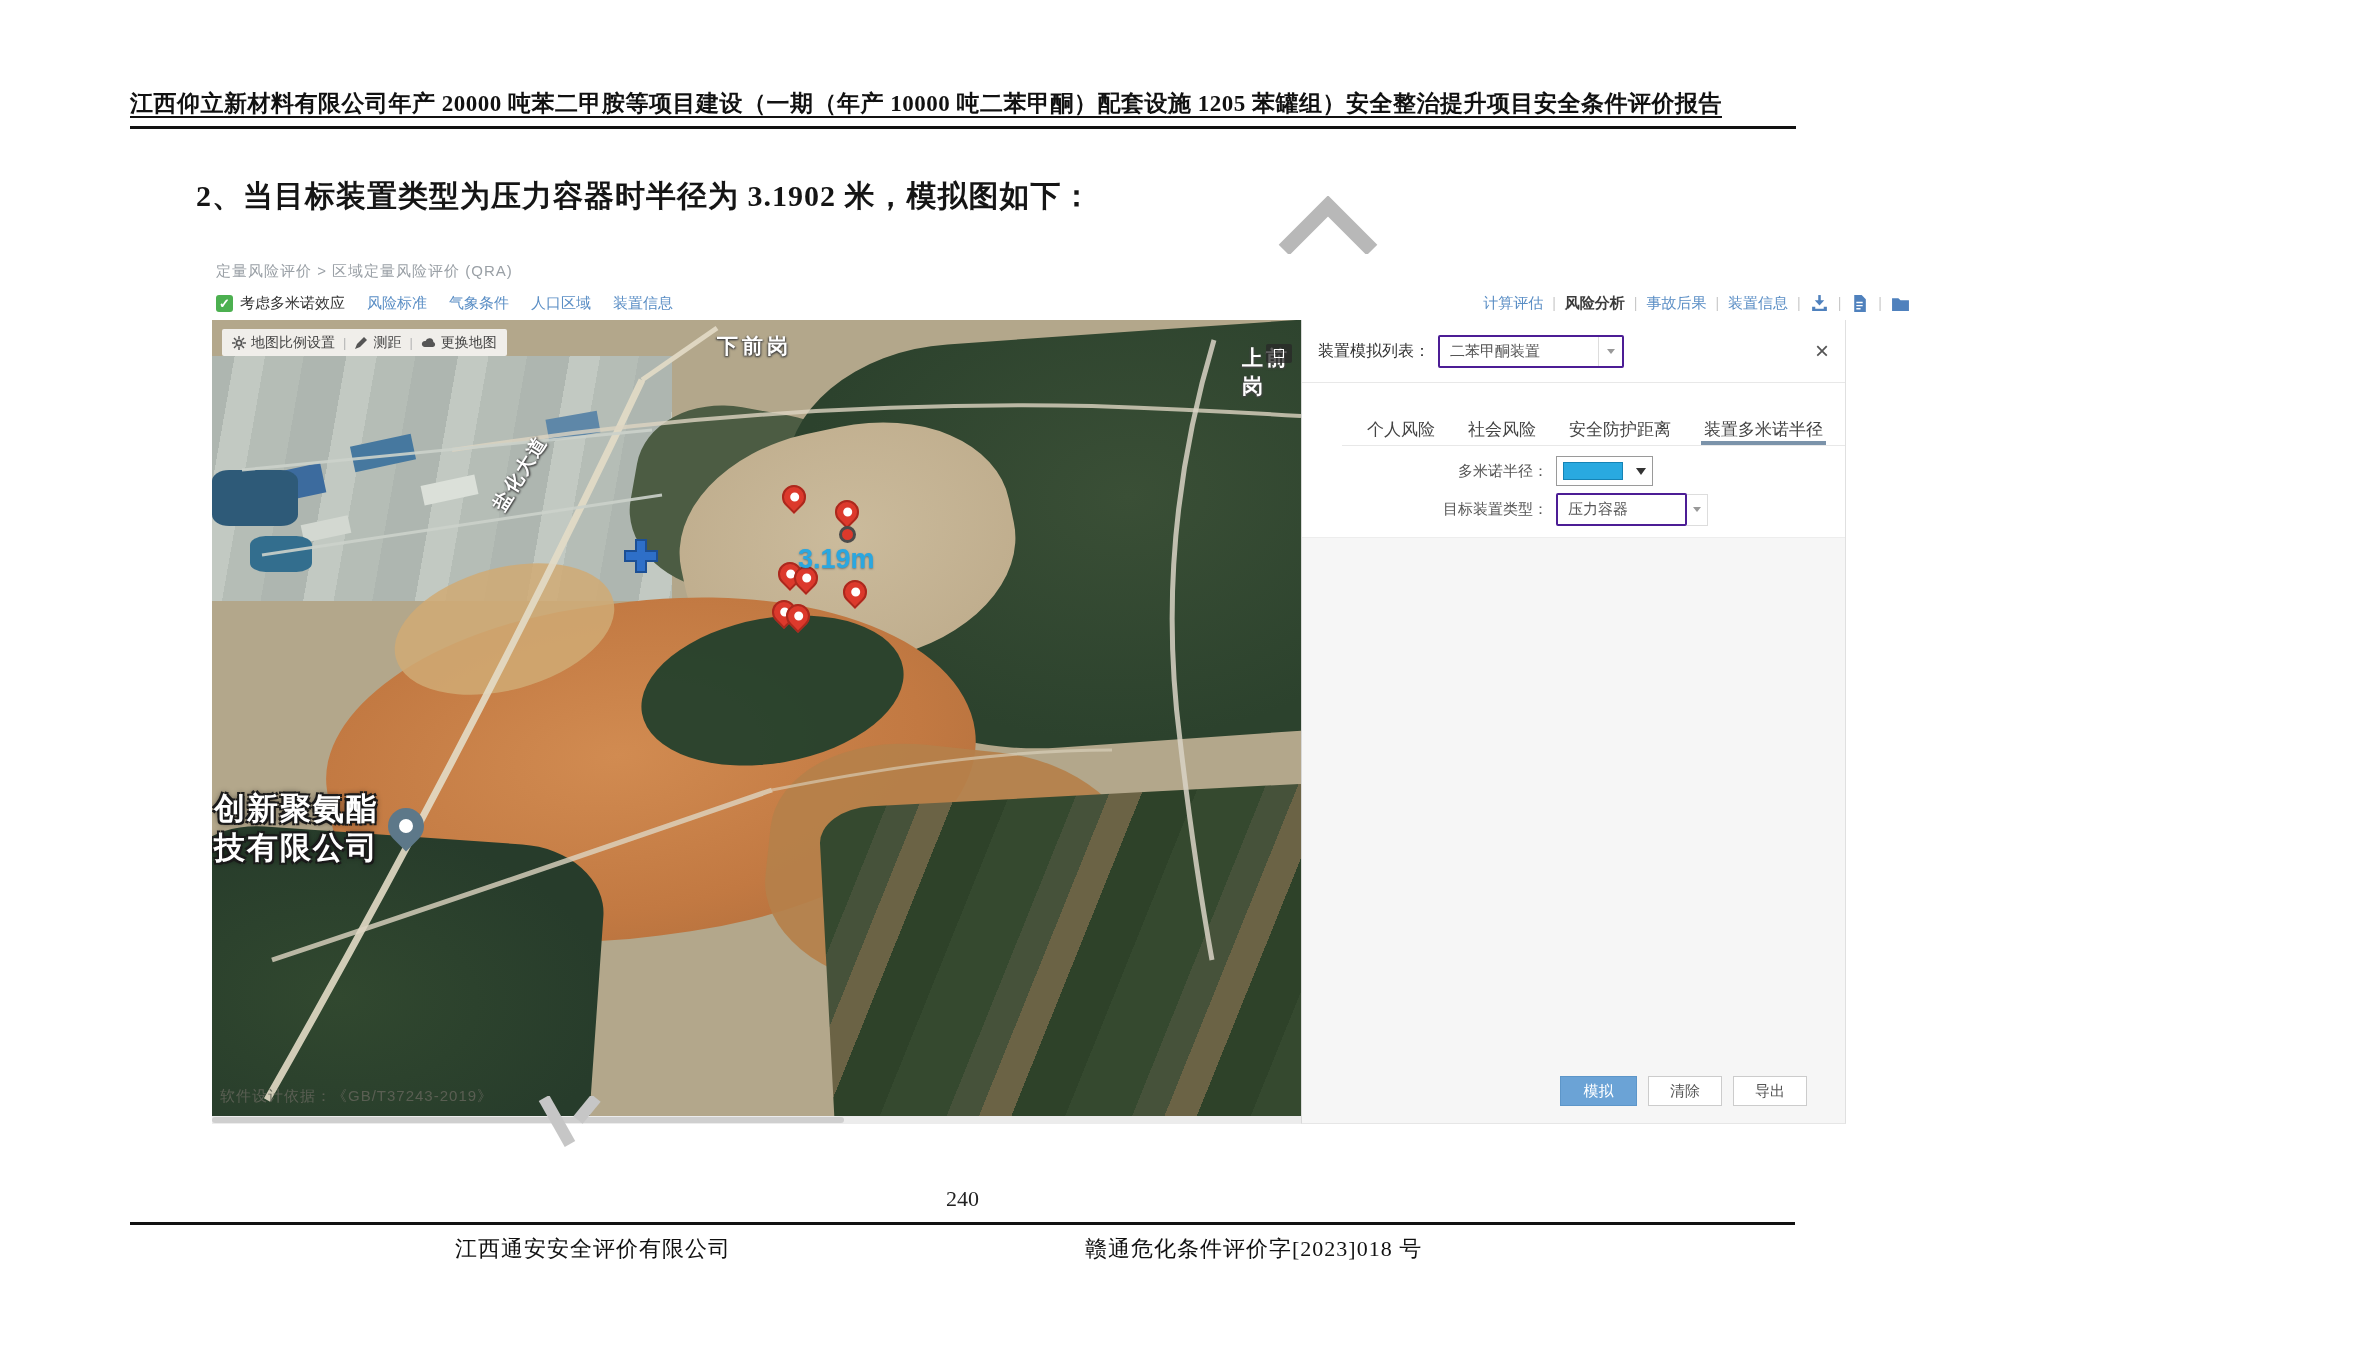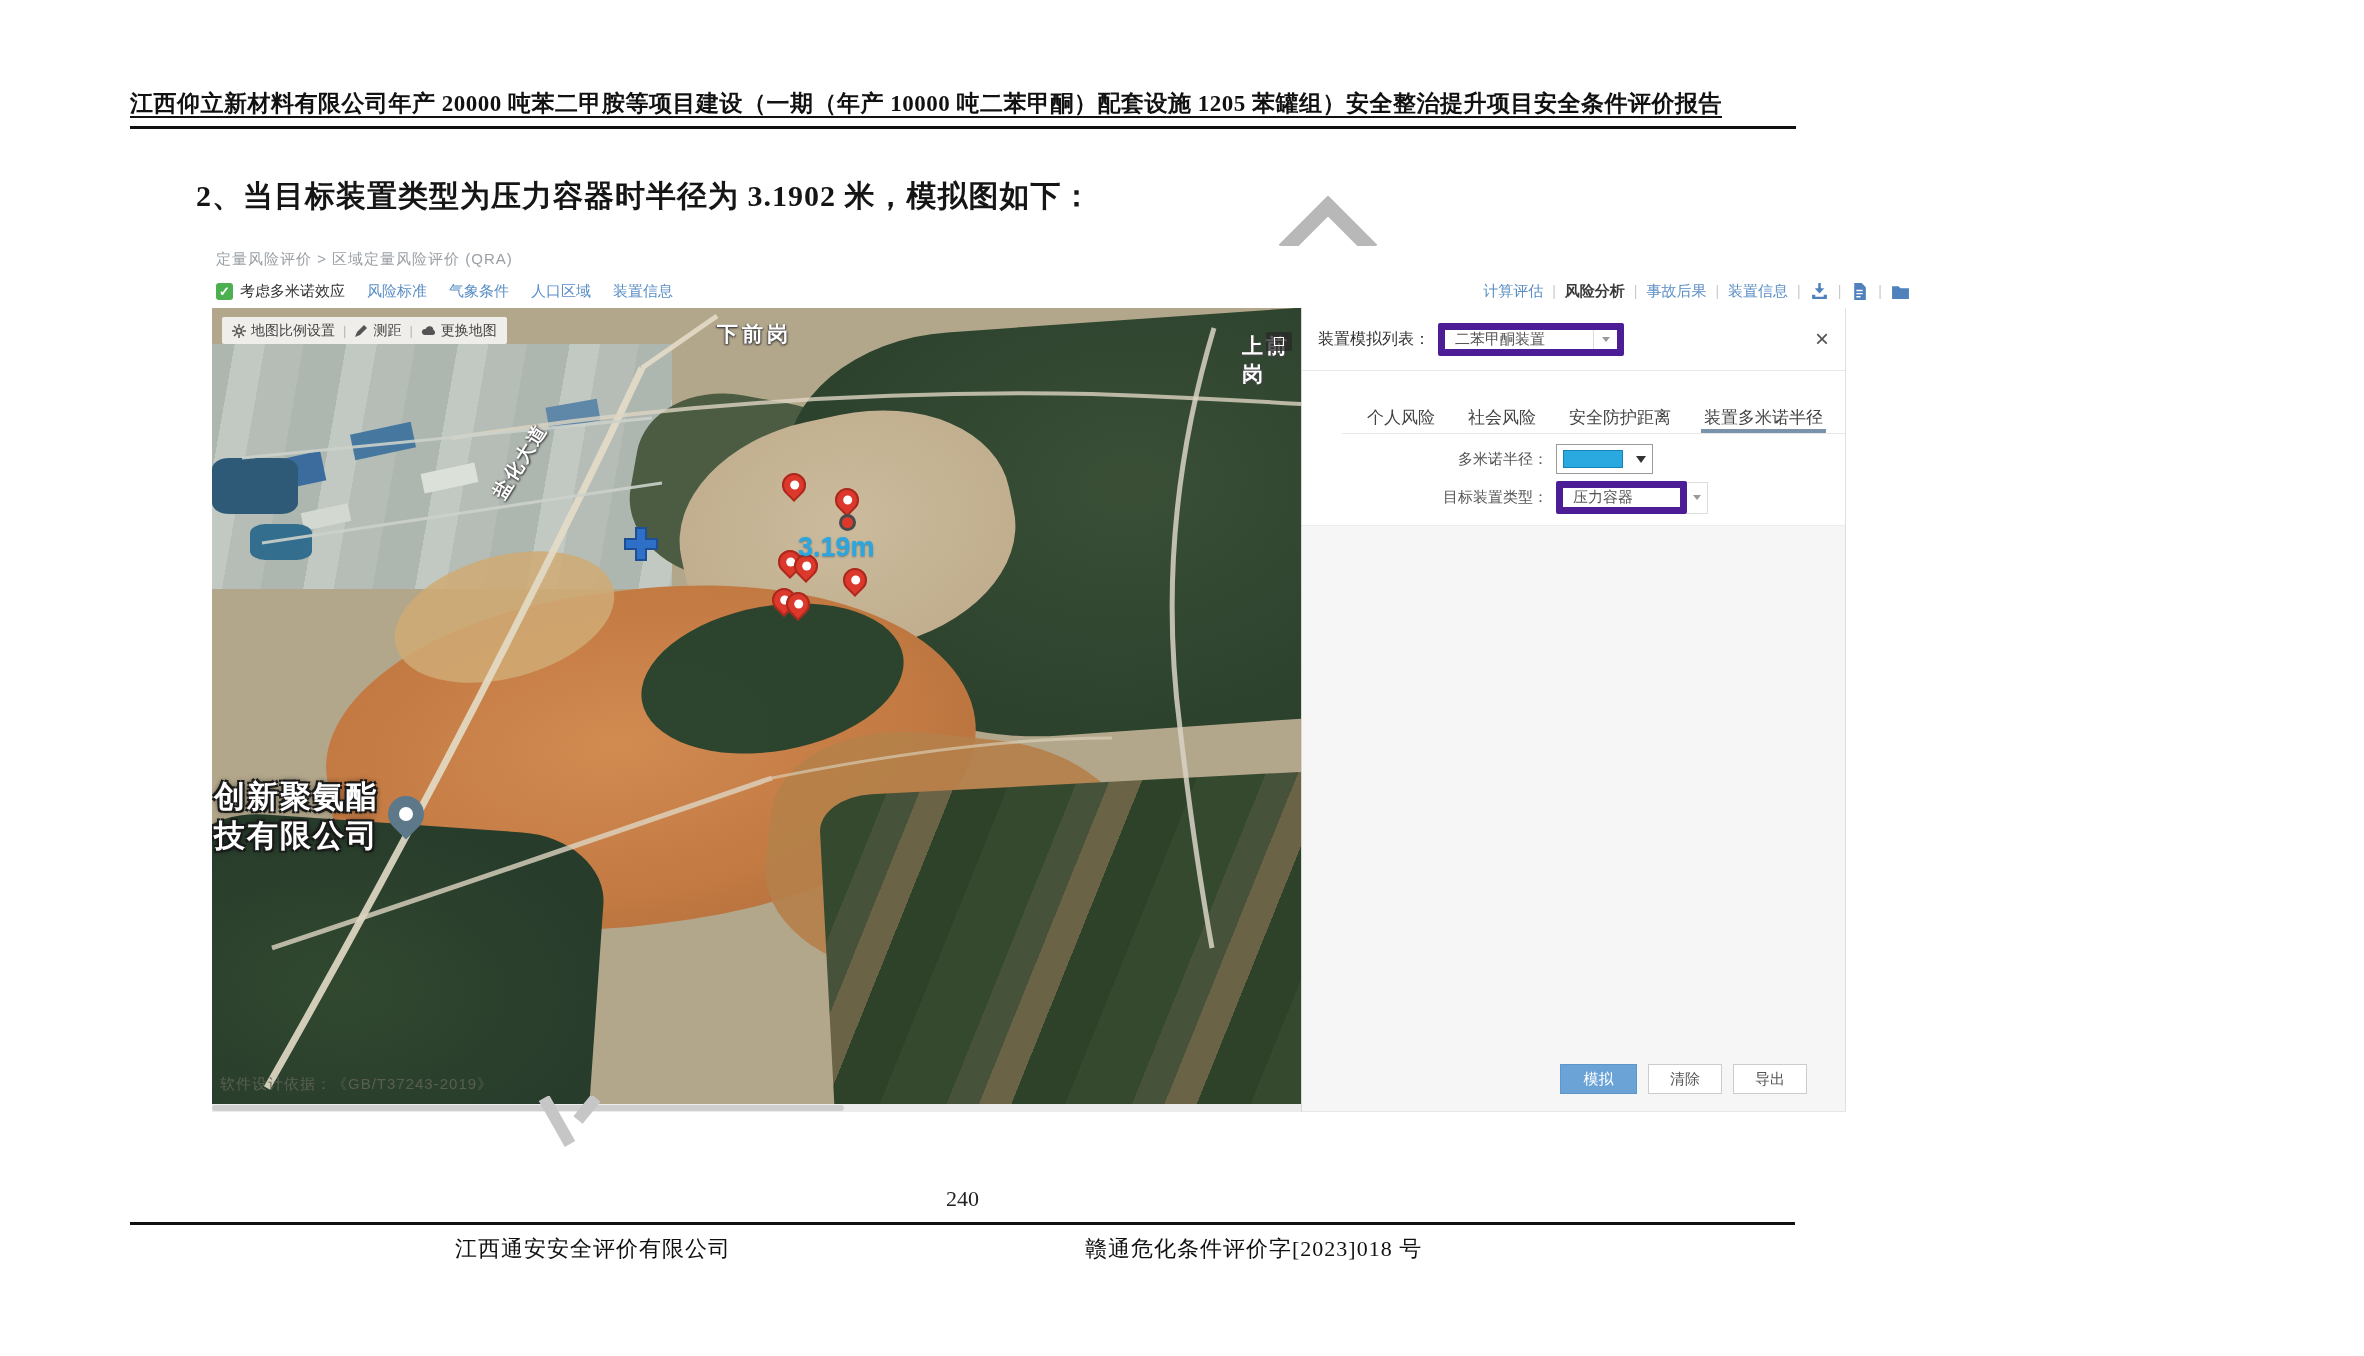--- a/index.html
+++ b/index.html
@@ -17,21 +17,21 @@
                font-family:"Liberation Serif", serif; font-size:22px; color:#222; }
   .footer-rule { position:absolute; left:130px; top:1222px; width:1665px; height:3px; background:#111; }
   .footer-left { position:absolute; left:455px; top:1234px; font-family:"Liberation Serif", serif;
                font-size:22px; color:#111; letter-spacing:1px; }
   .footer-right{ position:absolute; left:1085px; top:1234px; font-family:"Liberation Serif", serif;
                font-size:22px; color:#111; letter-spacing:1px; }
   .wm-top   { position:absolute; left:1276px; top:196px; z-index:1; }
   .wm-bottom{ position:absolute; left:532px; top:1096px; z-index:3; }
 
   
-  .app { position:absolute; left:212px; top:246px; width:1706px; height:866px; background:#fff; z-index:2;
+  .app { position:absolute; left:212px; top:258px; width:1706px; height:866px; background:#fff; z-index:2;
          font-size:15px; color:#333; }
   .breadcrumb { position:absolute; left:4px; top:4px; font-size:15px; color:#9aa0a6; letter-spacing:1px; }
   .toolbar-row { position:absolute; left:4px; top:32px; right:8px; height:26px; display:flex; align-items:center; }
   .cb-wrap { display:flex; align-items:center; gap:7px; cursor:pointer; }
   .cb-box { width:17px; height:17px; background:var(--check-green); border-radius:3px; color:#fff;
             font-size:13px; font-weight:bold; display:flex; align-items:center; justify-content:center; }
   .cb-label { font-size:15px; color:#333; }
   .tlink { color:var(--link-blue); font-size:15px; margin-left:22px; cursor:pointer; text-decoration:none; }
   .rmenu { margin-left:auto; display:flex; align-items:center; }
   .rlink { color:var(--link-blue); font-size:15px; cursor:pointer; text-decoration:none; }
@@ -115,21 +115,21 @@
   .map-corner-btn { position:absolute; left:1054px; top:24px; width:26px; height:19px; z-index:8;
       background:rgba(40,40,40,.75); border-radius:2px; display:flex; align-items:center; justify-content:center; }
   .map-corner-btn span { width:10px; height:9px; border:1.5px solid #fff; display:block; }
 
   
   .panel { flex:1; position:relative; background:#fff; border-left:1px solid #d9d9d9;
            border-right:1px solid #e0e0e0; border-bottom:1px solid #e6e6e6; }
   .panel-header { position:absolute; left:0; top:0; right:0; height:63px; display:flex; align-items:center;
       padding:0 16px; border-bottom:1px solid #e8e8e8; }
   .ph-label { font-size:16px; color:#333; }
-  .select { height:33px; background:#fff; border:7px solid #4c1d95; border-radius:2px;
+  .select { height:33px; background:#fff; border:2px solid #4c1d95; border-radius:2px;
       display:flex; align-items:center; cursor:pointer; }
   .ph-select { width:186px; margin-left:8px; }
   .sel-text { flex:1; padding:0 10px; font-size:15px; color:#555; white-space:nowrap; overflow:hidden; }
   .sel-caret { width:24px; height:100%; border-left:1px solid #ddd; display:flex; align-items:center;
       justify-content:center; }
   .caret-gray { width:0; height:0; border-left:4px solid transparent; border-right:4px solid transparent;
       border-top:5px solid #999; }
   .close-btn { margin-left:auto; font-size:24px; color:#555; cursor:pointer; line-height:1; }
   .panel-tabs { position:absolute; left:0; top:64px; right:0; height:62px; display:flex; align-items:flex-end;
       padding-left:22px; gap:27px; border-bottom:1px solid #e8e8e8; background:#fff;margin-left:40px; }

